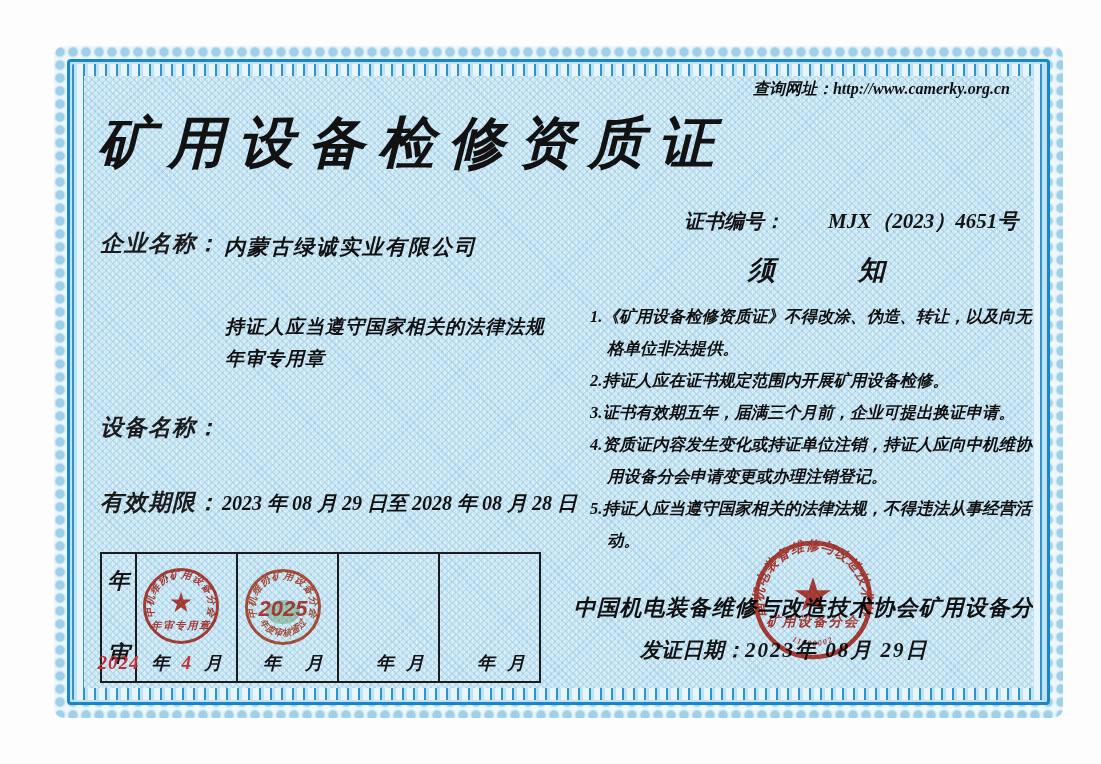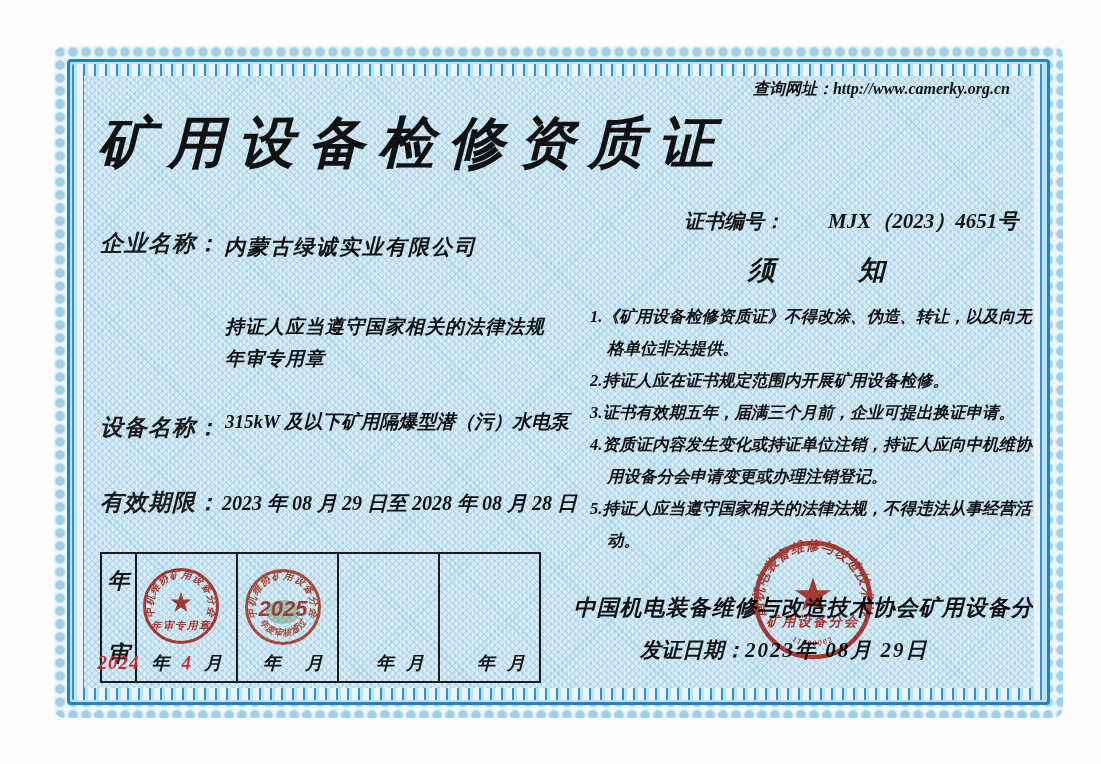--- a/index.html
+++ b/index.html
@@ -93,21 +93,20 @@
         <span class="certno-label">证书编号：</span><span class="certno-value">MJX（2023）4651号</span>
       </div>
 
       <span class="lab lab0">企业名称：</span>
       <span class="val val0">内蒙古绿诚实业有限公司</span>
 
       <span class="val val1a">持证人应当遵守国家相关的法律法规</span>
       <span class="val val1b">年审专用章</span>
 
       <span class="lab lab2">设备名称：</span>
-      <span class="val val2">315kW 及以下矿用隔爆型潜（污）水电泵</span>
 
       <span class="lab lab3">有效期限：</span>
       <span class="val val3">2023 年 08 月 29 日至 2028 年 08 月 28 日</span>
 
       <div class="notice-title">须　知</div>
       <div class="notice-list">
         <div class="notice-item">1.《矿用设备检修资质证》不得改涂、伪造、转让，以及向无资格单位非法提供。</div>
         <div class="notice-item">2.持证人应在证书规定范围内开展矿用设备检修。</div>
         <div class="notice-item">3.证书有效期五年，届满三个月前，企业可提出换证申请。</div>
         <div class="notice-item">4.资质证内容发生变化或持证单位注销，持证人应向中机维协矿用设备分会申请变更或办理注销登记。</div>

